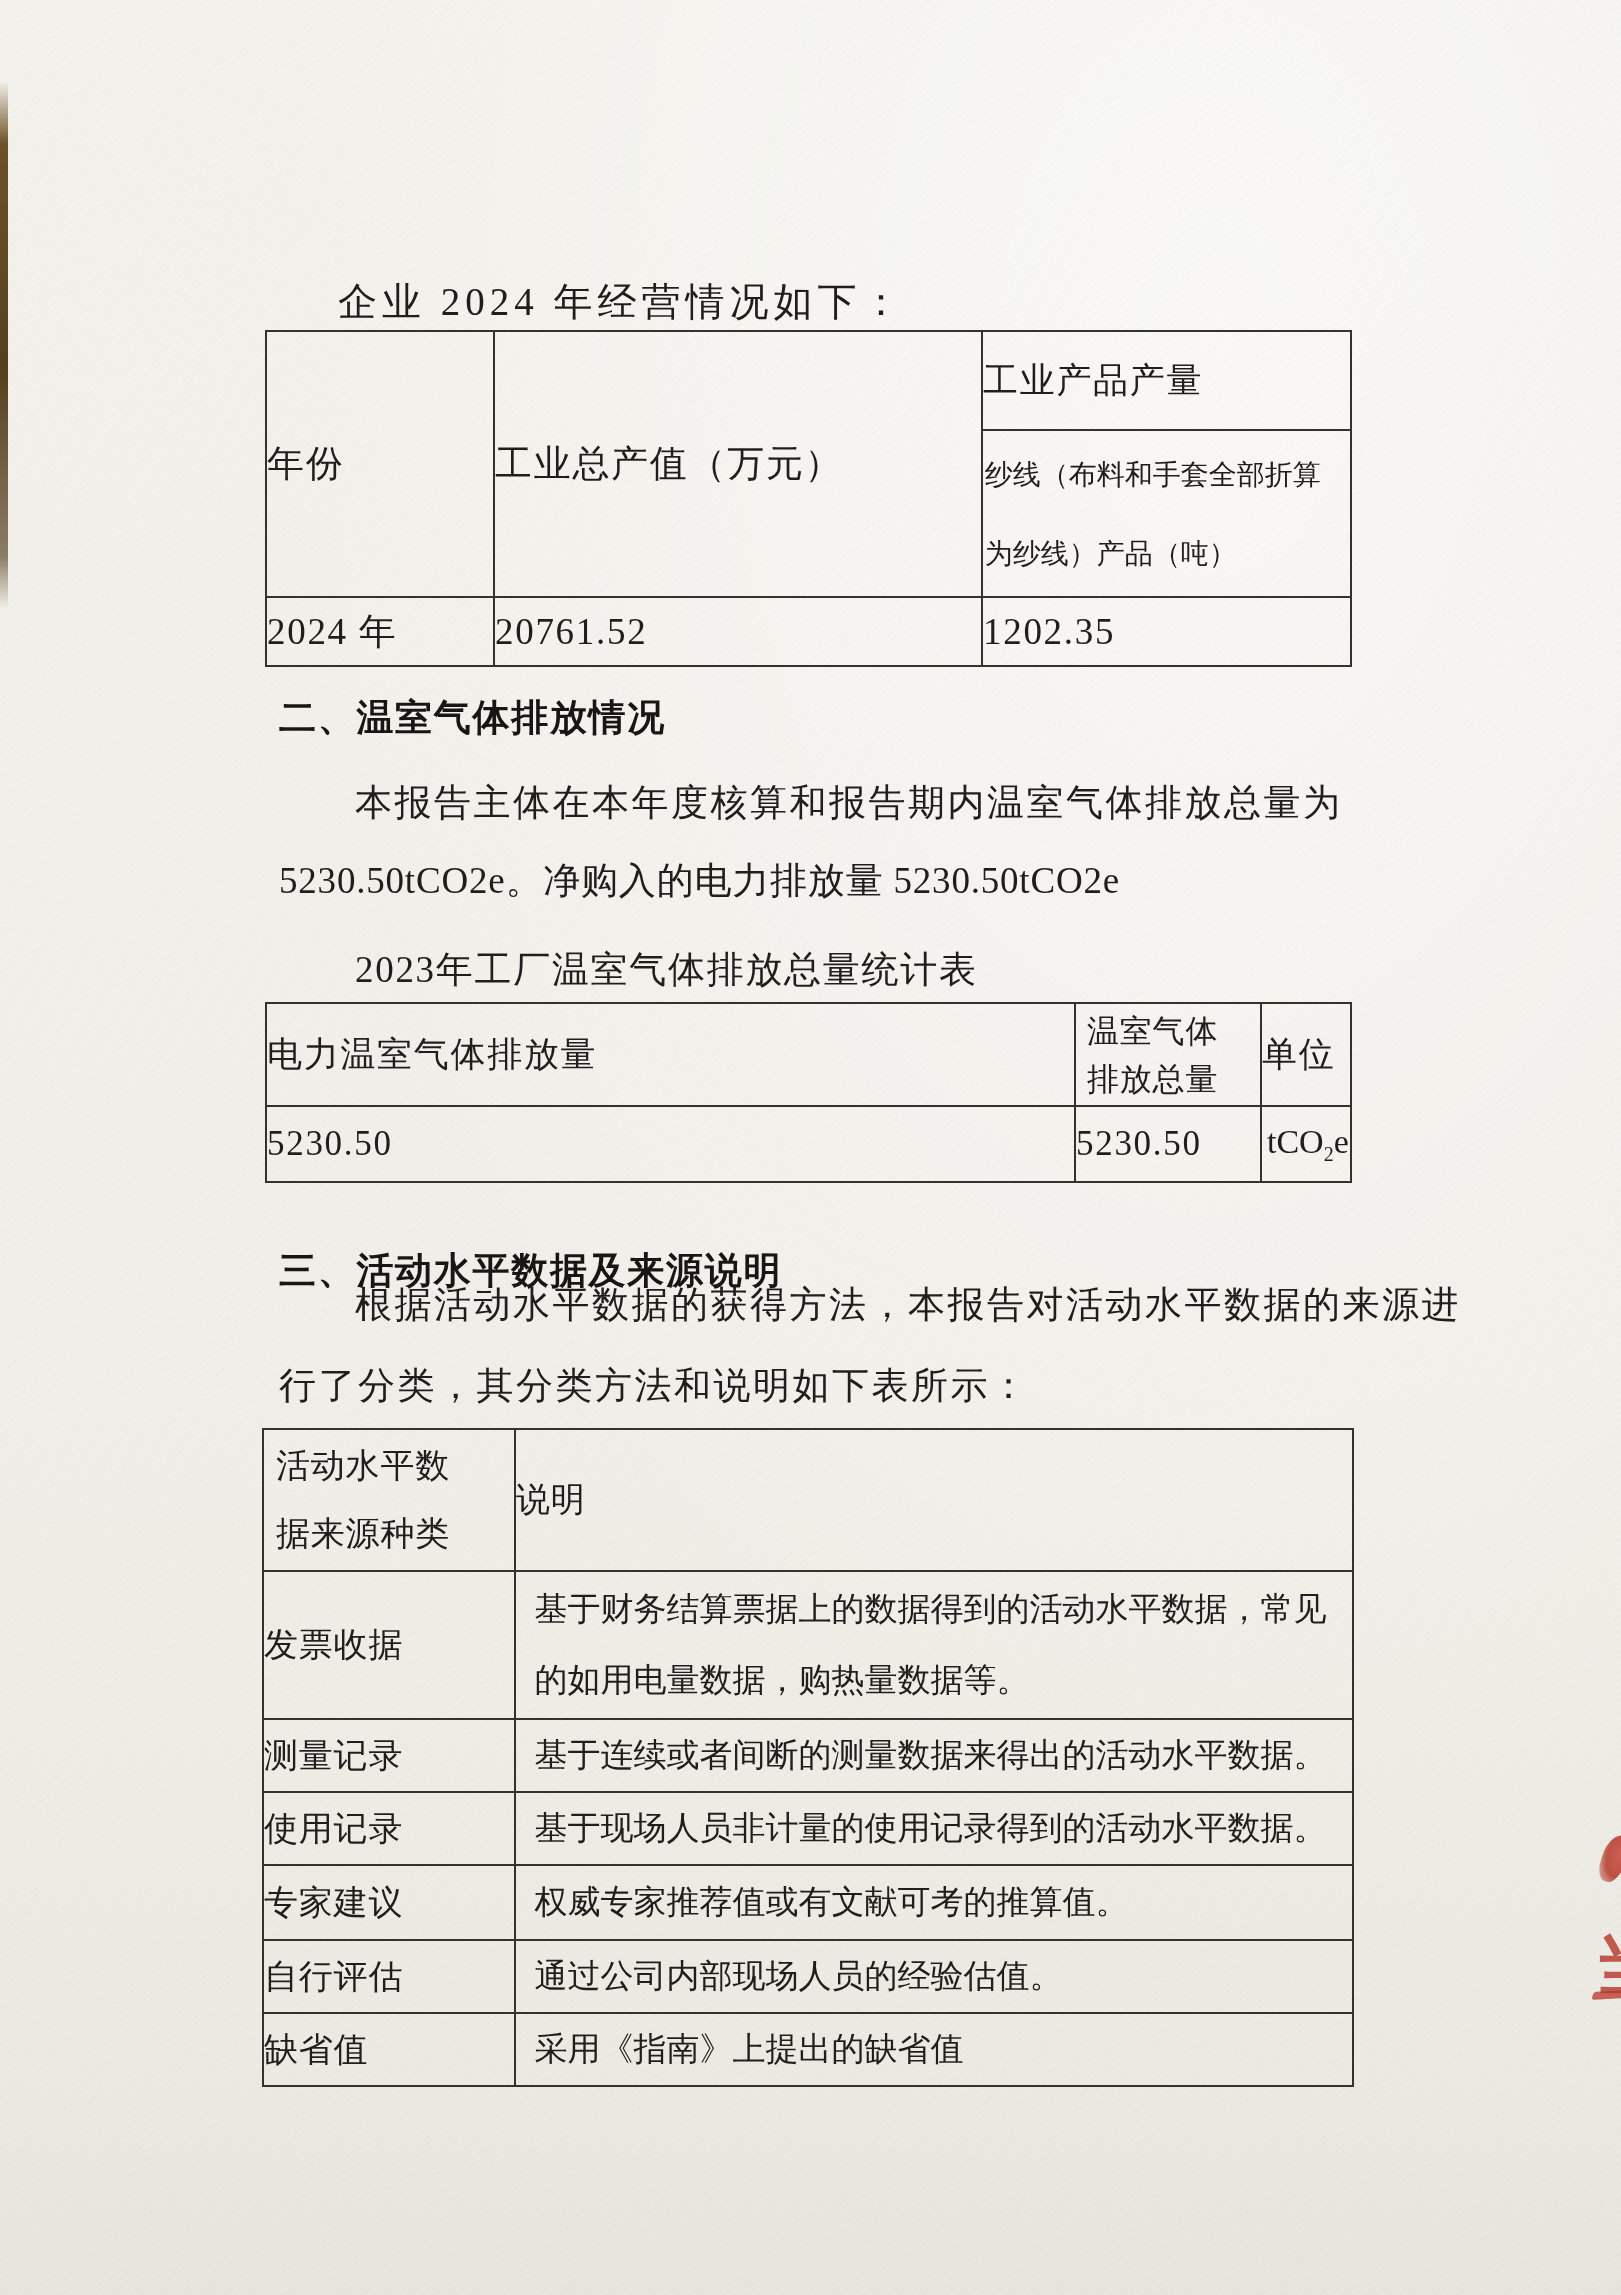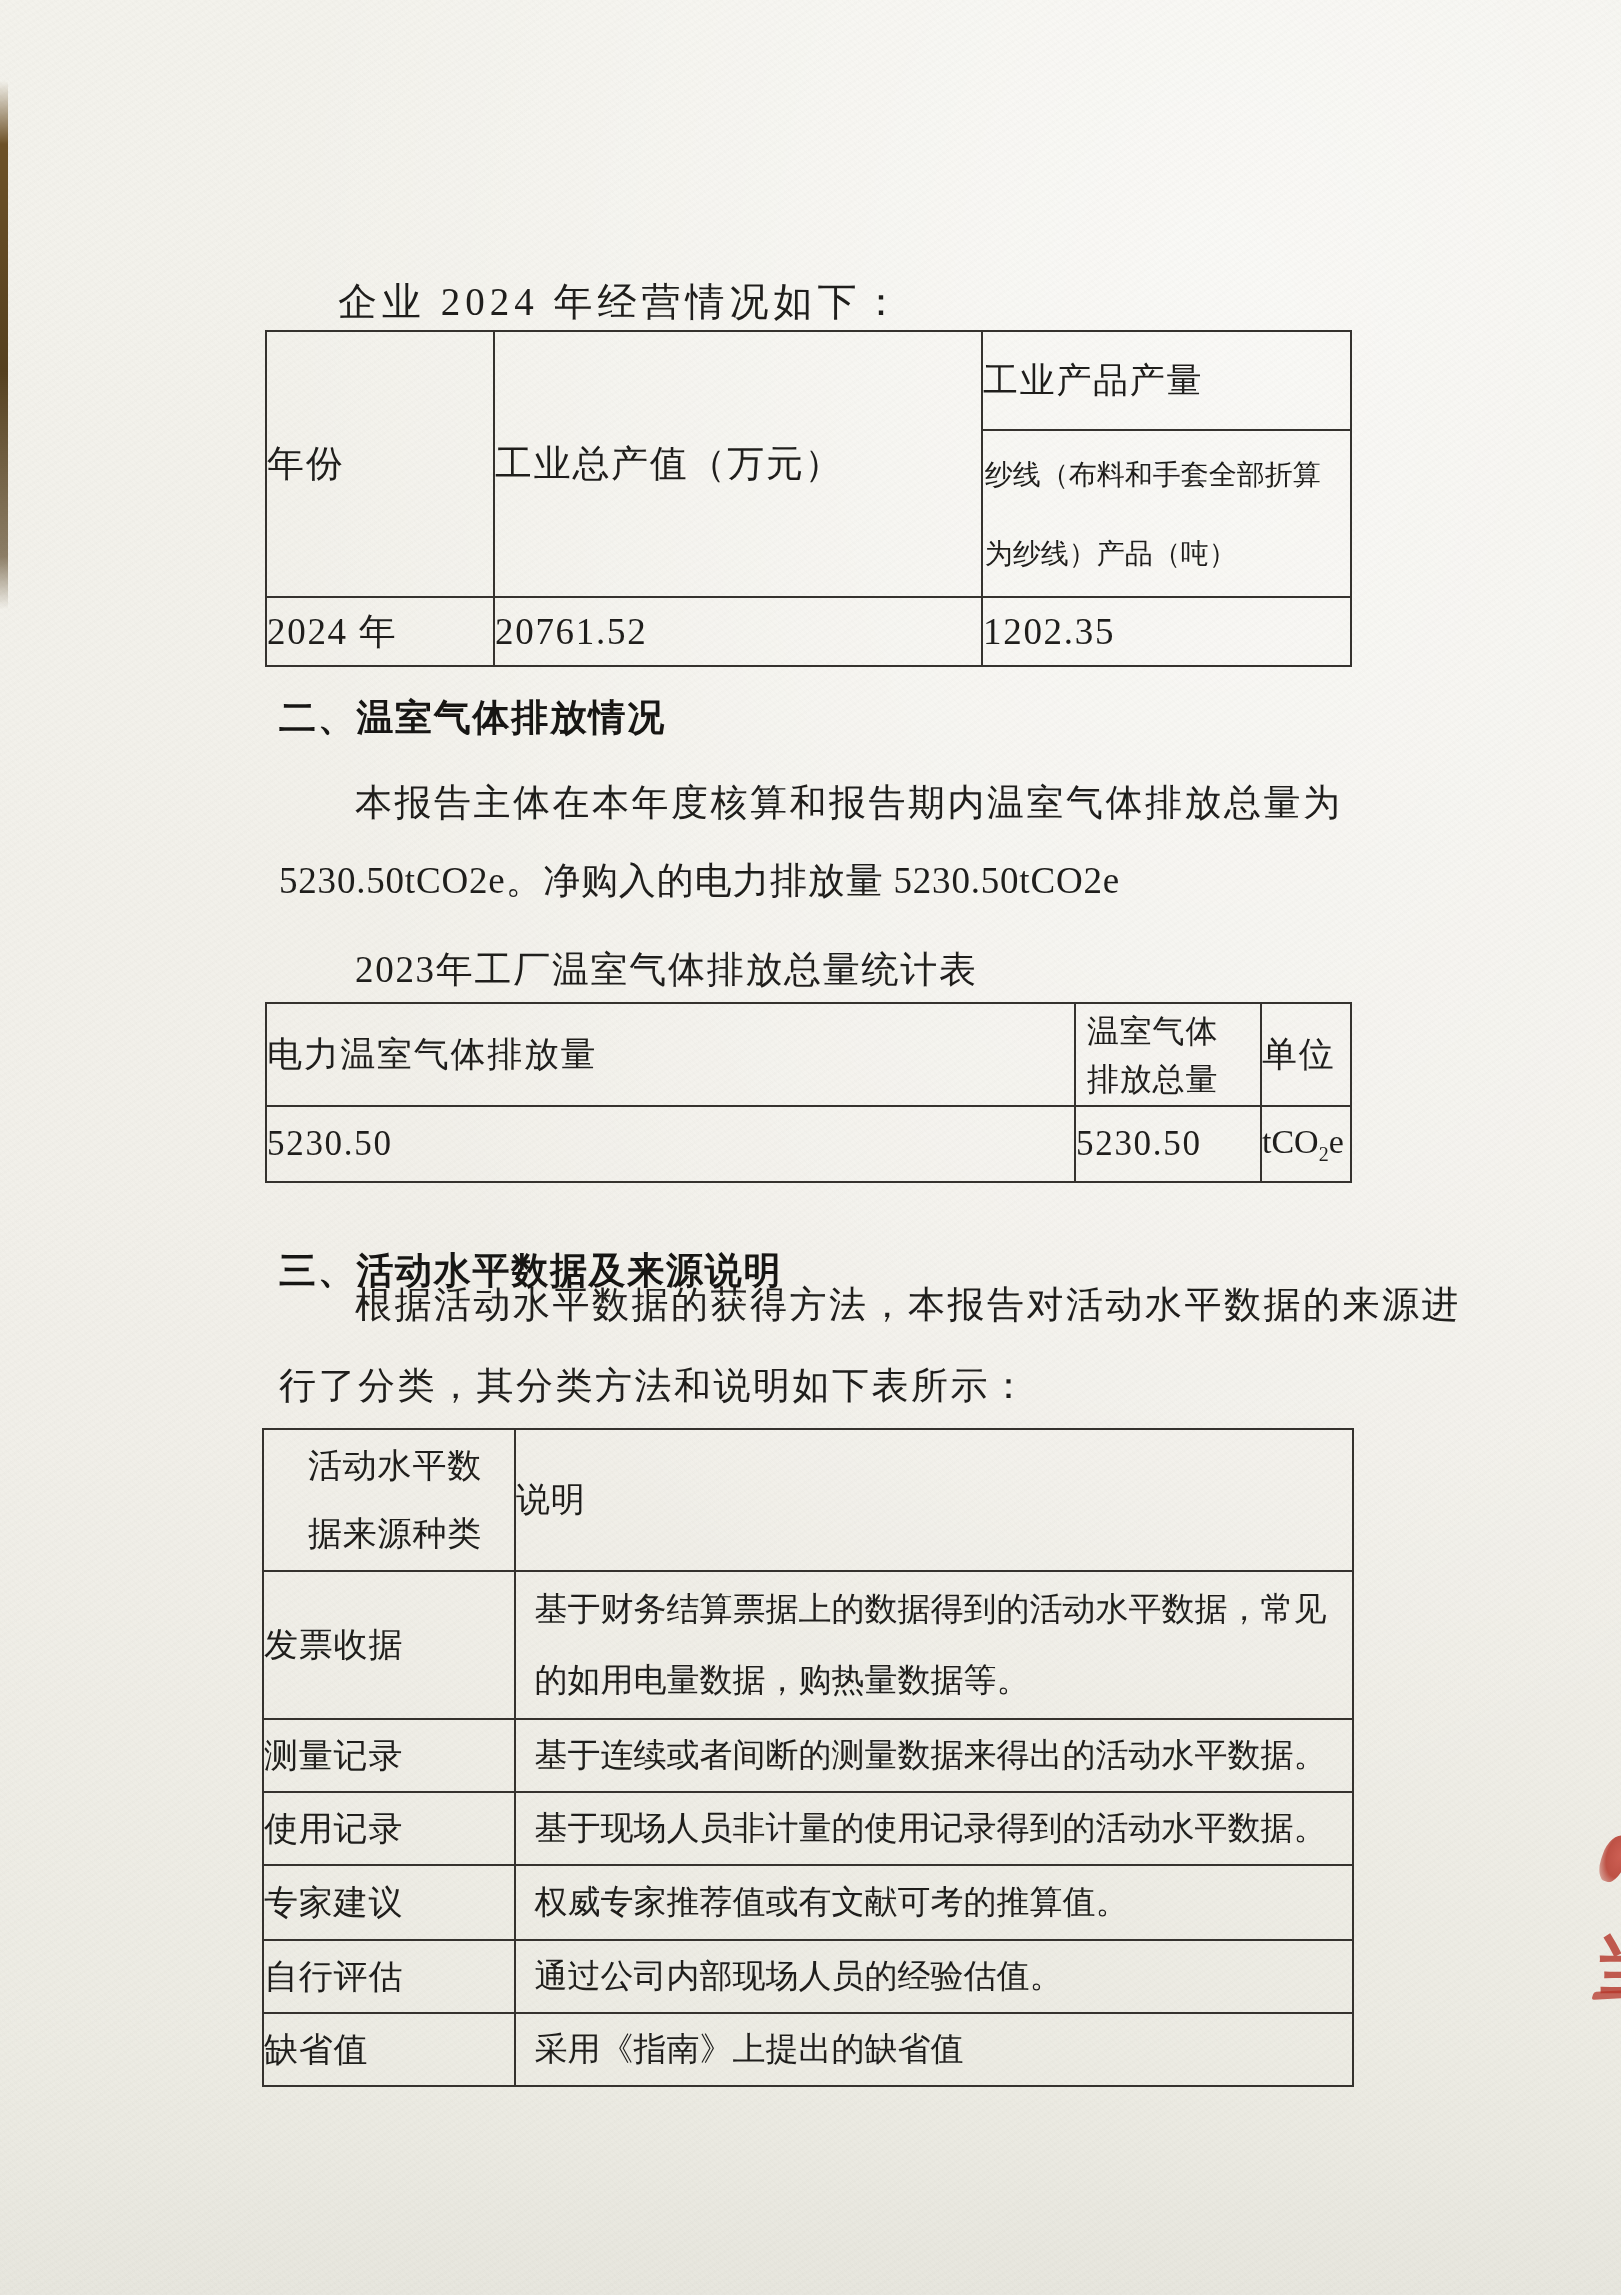--- a/index.html
+++ b/index.html
@@ -42,27 +42,27 @@
   #table1 td{font-size:37px; letter-spacing:1.7px;}
   #table1 .c-product-head{font-size:35px;}
   #table1 .c-product-detail{
     font-size:28px; line-height:79px; letter-spacing:0;
     white-space:normal; padding:0 1.7px;
   }
   
   #table2{left:265px; top:1002px; width:1085px;}
   #table2 td{font-size:35px; letter-spacing:1.7px;}
   #table2 .c-total-head{font-size:32px; line-height:48px; letter-spacing:0.8px; white-space:normal; padding:0 11px;}
-  #table2 .c-unit-data{font-size:34px; text-align:left; letter-spacing:0;}
+  #table2 .c-unit-data{font-size:34px; text-align:left; padding-left:5px; letter-spacing:0;}
   #table2 sub{font-size:20px;}
   
   #table3{left:262px; top:1428px; width:1090px;}
   #table3 td{font-size:34px; letter-spacing:0.8px;}
   #table3 .c-src-head{
-    text-align:center; padding-left:12px; line-height:68px; white-space:normal;
+    text-align:left; padding-left:12px; line-height:68px; white-space:normal;
   }
   #table3 .c-desc{
     text-align:left; padding:0 6.8px 0 18.6px;
     font-size:33px; letter-spacing:0; line-height:71px; white-space:normal;
   }
   
   .stamp-wrap{position:absolute; right:0; top:1834px; width:30px; height:254px; pointer-events:none;}
   .stamp-blob{
     position:absolute; right:-5px; top:0; width:25px; height:49px;
     background:radial-gradient(ellipse at 70% 40%, #c8473a 0%, #b53629 55%, rgba(181,54,41,0.15) 100%);

